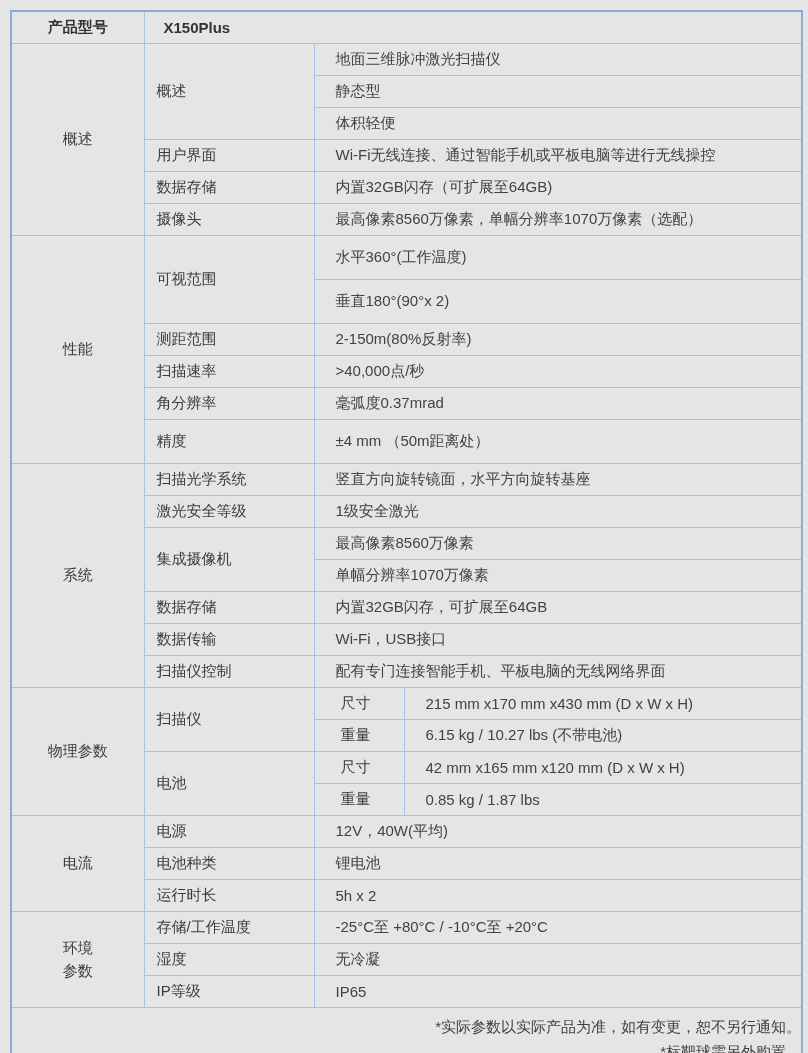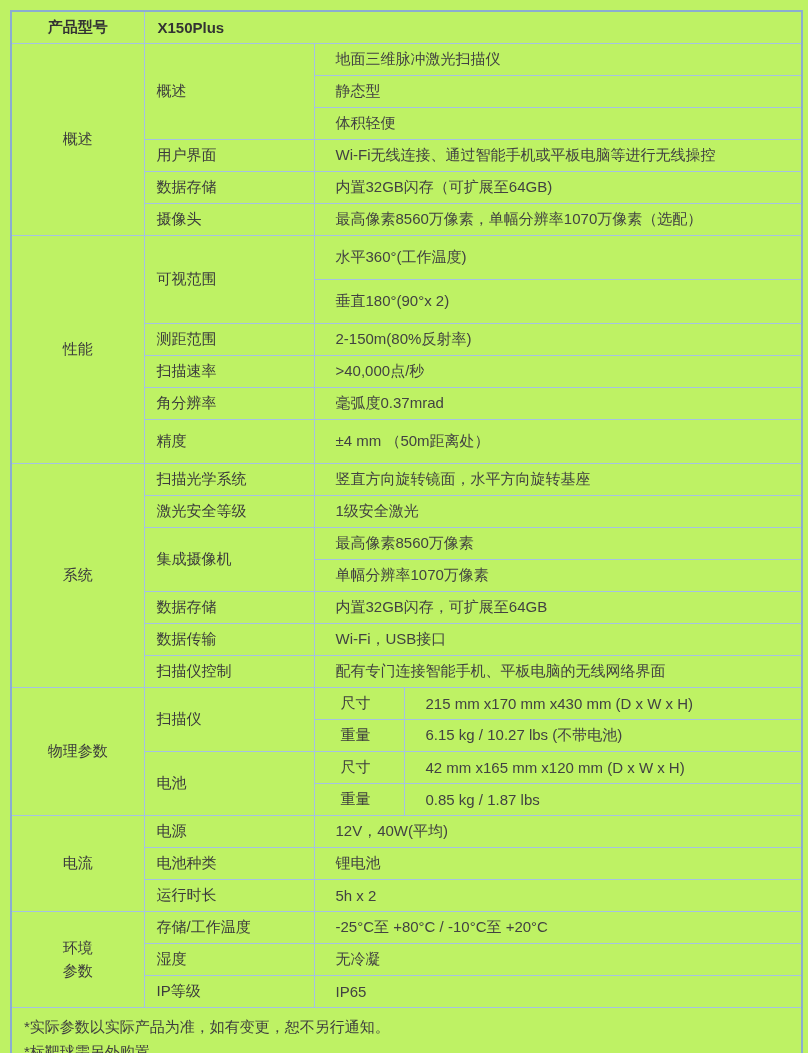--- a/index.html
+++ b/index.html
@@ -6,21 +6,21 @@
     margin: 0;
     padding: 0;
     background: #f6f6f7;
     font-family: "Liberation Sans", "DejaVu Sans", sans-serif;
     color: #3c3c3c;
   }
   .page {
     position: relative;
     width: 808px;
     height: 1053px;
-    background: #bef264;
+    background: #e5e5e5;
     overflow: hidden;
   }
   table.spec {
     position: absolute;
     left: 10px;
     top: 10px;
     width: 791px;
     border-collapse: collapse;
     table-layout: fixed;
     border: 2px solid #8badd0;
@@ -38,36 +38,37 @@
   td.c1 {
     text-align: center;
     white-space: pre-line;
     line-height: 1.55;
     color: #3c3c3c;
   }
   td.attr { padding-left: 12px; }
   td.sub  { padding-left: 26px; margin-left: 28px; }
   td.val  { padding-left: 21px; color: #424242; }
   td.model {
-    padding-left: 13px;
+    padding-left: 19px;
     font-weight: bold;
     font-size: 15px;
     color: #333;
   }
   td.plabel {
     text-align: center;
     font-weight: bold;
     color: #333;
   }
   td.notes-cell {
     padding: 6px 0 6px 12px;
   }
   .note-line {
     line-height: 25px;
     color: #3f3f3f;
+    text-align: right;
   }
 </style>
 </head>
 <body>
 
 <div class="page">
   <table class="spec">
     <colgroup>
       <col style="width:133px">
       <col style="width:170px">

